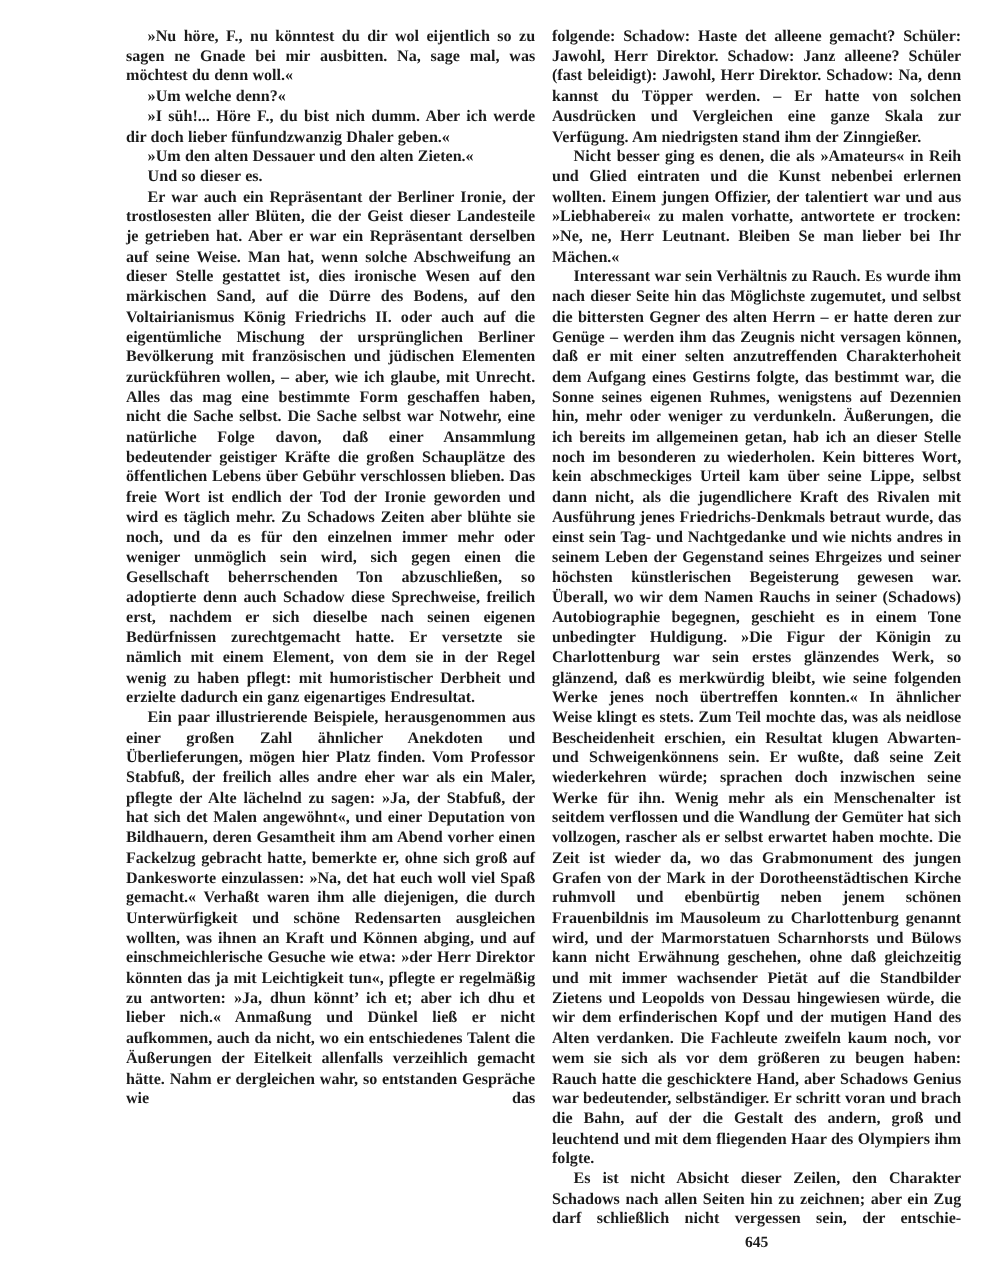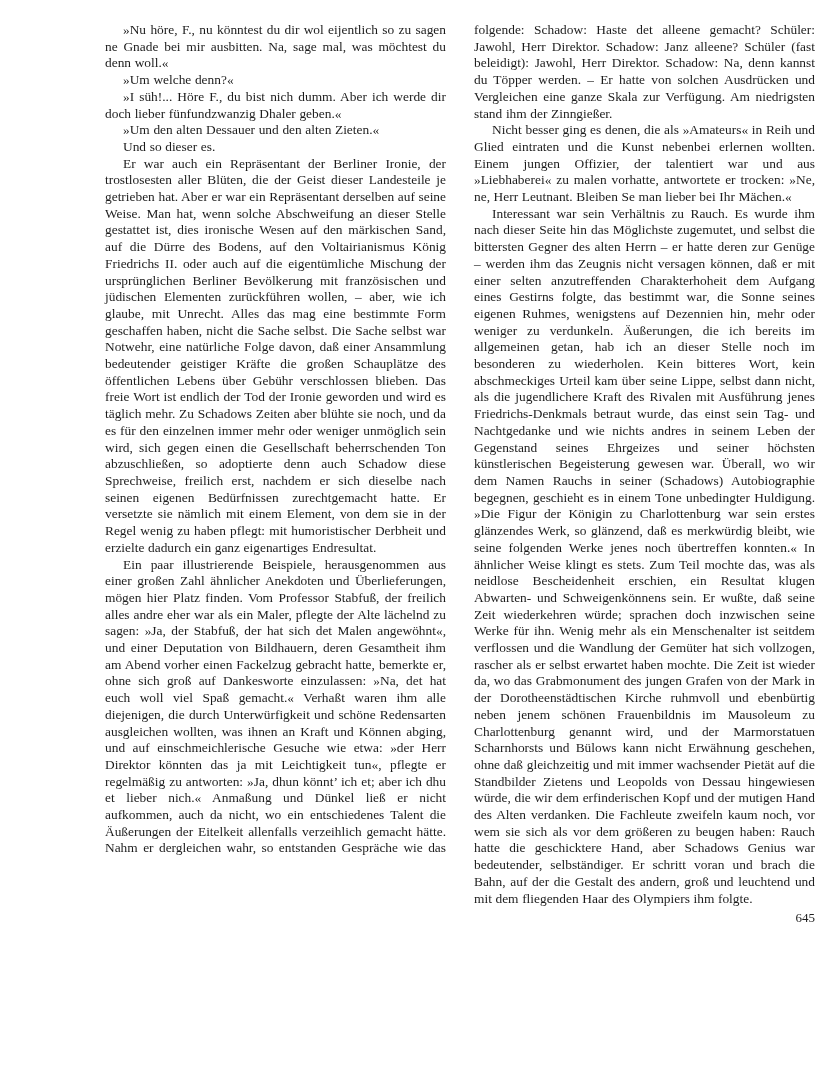--- a/index.html
+++ b/index.html
@@ -15,22 +15,23 @@
   }
   .page {
     position: relative;
     width: 819px;
     height: 1065px;
     overflow: hidden;
     background: #ffffff;
   }
   .columns {
     display: flex;
-    gap: 28px;
+    gap: 14px;
     padding: 22px 19px 0 105px;
+    font-weight: bold;
   }
   .col {
     width: 341px;
     flex: 0 0 341px;
     font-size: 13.4px;
     line-height: 16.7px;
     text-align: justify;
     hyphens: auto;
     -webkit-hyphens: auto;
     word-spacing: 0.02em;
@@ -39,21 +40,21 @@
     margin: 0;
     text-indent: 18px;
   }
   .para.noindent {
     text-indent: 0;
   }
   .para.justify-last {
     text-align-last: justify;
   }
   .page-number {
-    text-align: right;
+    text-align: center;
     margin-top: 3px;
     font-size: 13px;
     line-height: 16px;
   }
 </style>
 </head>
 <body>
 
 <div class="page">
   <div class="columns">
@@ -65,17 +66,18 @@
       <p class="para">»Um den alten Dessauer und den alten Zieten.«</p>
       <p class="para">Und so dieser es.</p>
       <p class="para">Er war auch ein Repräsentant der Berliner Ironie, der trostlosesten aller Blüten, die der Geist dieser Landesteile je getrieben hat. Aber er war ein Repräsentant derselben auf seine Weise. Man hat, wenn solche Abschweifung an dieser Stelle gestattet ist, dies ironische Wesen auf den märkischen Sand, auf die Dürre des Bodens, auf den Voltairianismus König Friedrichs II. oder auch auf die eigentümliche Mischung der ursprünglichen Berliner Bevölkerung mit französischen und jüdischen Elementen zurückführen wollen, – aber, wie ich glaube, mit Unrecht. Alles das mag eine bestimmte Form geschaffen haben, nicht die Sache selbst. Die Sache selbst war Notwehr, eine natürliche Folge davon, daß einer Ansammlung bedeutender geistiger Kräfte die großen Schauplätze des öffentlichen Lebens über Gebühr verschlossen blieben. Das freie Wort ist endlich der Tod der Ironie geworden und wird es täglich mehr. Zu Schadows Zeiten aber blühte sie noch, und da es für den einzelnen immer mehr oder weniger unmöglich sein wird, sich gegen einen die Gesellschaft beherrschenden Ton abzuschließen, so adoptierte denn auch Schadow diese Sprechweise, freilich erst, nachdem er sich dieselbe nach seinen eigenen Bedürfnissen zurechtgemacht hatte. Er versetzte sie nämlich mit einem Element, von dem sie in der Regel wenig zu haben pflegt: mit humoristischer Derbheit und erzielte dadurch ein ganz eigenartiges Endresultat.</p>
       <p class="para justify-last">Ein paar illustrierende Beispiele, herausgenommen aus einer großen Zahl ähnlicher Anekdoten und Überlieferungen, mögen hier Platz finden. Vom Professor Stabfuß, der freilich alles andre eher war als ein Maler, pflegte der Alte lächelnd zu sagen: »Ja, der Stabfuß, der hat sich det Malen angewöhnt«, und einer Deputation von Bildhauern, deren Gesamtheit ihm am Abend vorher einen Fackelzug gebracht hatte, bemerkte er, ohne sich groß auf Dankesworte einzulassen: »Na, det hat euch woll viel Spaß gemacht.« Verhaßt waren ihm alle diejenigen, die durch Unterwürfigkeit und schöne Redensarten ausgleichen wollten, was ihnen an Kraft und Können abging, und auf einschmeichlerische Gesuche wie etwa: »der Herr Direktor könnten das ja mit Leichtigkeit tun«, pflegte er regelmäßig zu antworten: »Ja, dhun könnt’ ich et; aber ich dhu et lieber nich.« Anmaßung und Dünkel ließ er nicht aufkommen, auch da nicht, wo ein entschiedenes Talent die Äußerungen der Eitelkeit allenfalls verzeihlich gemacht hätte. Nahm er dergleichen wahr, so entstanden Gespräche wie das</p>
     </div>
 
     <div class="col">
       <p class="para noindent">folgende: Schadow: Haste det alleene gemacht? Schüler: Jawohl, Herr Direktor. Schadow: Janz alleene? Schüler (fast beleidigt): Jawohl, Herr Direktor. Schadow: Na, denn kannst du Töpper werden. – Er hatte von solchen Ausdrücken und Vergleichen eine ganze Skala zur Verfügung. Am niedrigsten stand ihm der Zinngießer.</p>
       <p class="para">Nicht besser ging es denen, die als »Amateurs« in Reih und Glied eintraten und die Kunst nebenbei erlernen wollten. Einem jungen Offizier, der talentiert war und aus »Liebhaberei« zu malen vorhatte, antwortete er trocken: »Ne, ne, Herr Leutnant. Bleiben Se man lieber bei Ihr Mächen.«</p>
       <p class="para">Interessant war sein Verhältnis zu Rauch. Es wurde ihm nach dieser Seite hin das Möglichste zugemutet, und selbst die bittersten Gegner des alten Herrn – er hatte deren zur Genüge – werden ihm das Zeugnis nicht versagen können, daß er mit einer selten anzutreffenden Charakterhoheit dem Aufgang eines Gestirns folgte, das bestimmt war, die Sonne seines eigenen Ruhmes, wenigstens auf Dezennien hin, mehr oder weniger zu verdunkeln. Äußerungen, die ich bereits im allgemeinen getan, hab ich an dieser Stelle noch im besonderen zu wiederholen. Kein bitteres Wort, kein abschmeckiges Urteil kam über seine Lippe, selbst dann nicht, als die jugendlichere Kraft des Rivalen mit Ausführung jenes Friedrichs-Denkmals betraut wurde, das einst sein Tag- und Nachtgedanke und wie nichts andres in seinem Leben der Gegenstand seines Ehrgeizes und seiner höchsten künstlerischen Begeisterung gewesen war. Überall, wo wir dem Namen Rauchs in seiner (Schadows) Autobiographie begegnen, geschieht es in einem Tone unbedingter Huldigung. »Die Figur der Königin zu Charlottenburg war sein erstes glänzendes Werk, so glänzend, daß es merkwürdig bleibt, wie seine folgenden Werke jenes noch übertreffen konnten.« In ähnlicher Weise klingt es stets. Zum Teil mochte das, was als neidlose Bescheidenheit erschien, ein Resultat klugen Abwarten- und Schweigenkönnens sein. Er wußte, daß seine Zeit wiederkehren würde; sprachen doch inzwischen seine Werke für ihn. Wenig mehr als ein Menschenalter ist seitdem verflossen und die Wandlung der Gemüter hat sich vollzogen, rascher als er selbst erwartet haben mochte. Die Zeit ist wieder da, wo das Grabmonument des jungen Grafen von der Mark in der Dorotheenstädtischen Kirche ruhmvoll und ebenbürtig neben jenem schönen Frauenbildnis im Mausoleum zu Charlottenburg genannt wird, und der Marmorstatuen Scharnhorsts und Bülows kann nicht Erwähnung geschehen, ohne daß gleichzeitig und mit immer wachsender Pietät auf die Standbilder Zietens und Leopolds von Dessau hingewiesen würde, die wir dem erfinderischen Kopf und der mutigen Hand des Alten verdanken. Die Fachleute zweifeln kaum noch, vor wem sie sich als vor dem größeren zu beugen haben: Rauch hatte die geschicktere Hand, aber Schadows Genius war bedeutender, selbständiger. Er schritt voran und brach die Bahn, auf der die Gestalt des andern, groß und leuchtend und mit dem fliegenden Haar des Olympiers ihm folgte.</p>
+      <p class="para justify-last">Es ist nicht Absicht dieser Zeilen, den Charakter Schadows nach allen Seiten hin zu zeichnen; aber ein Zug darf schließlich nicht vergessen sein, der entschie-</p>
       <div class="page-number">645</div>
     </div>
 
   </div>
 </div>
 
 </body></html>

